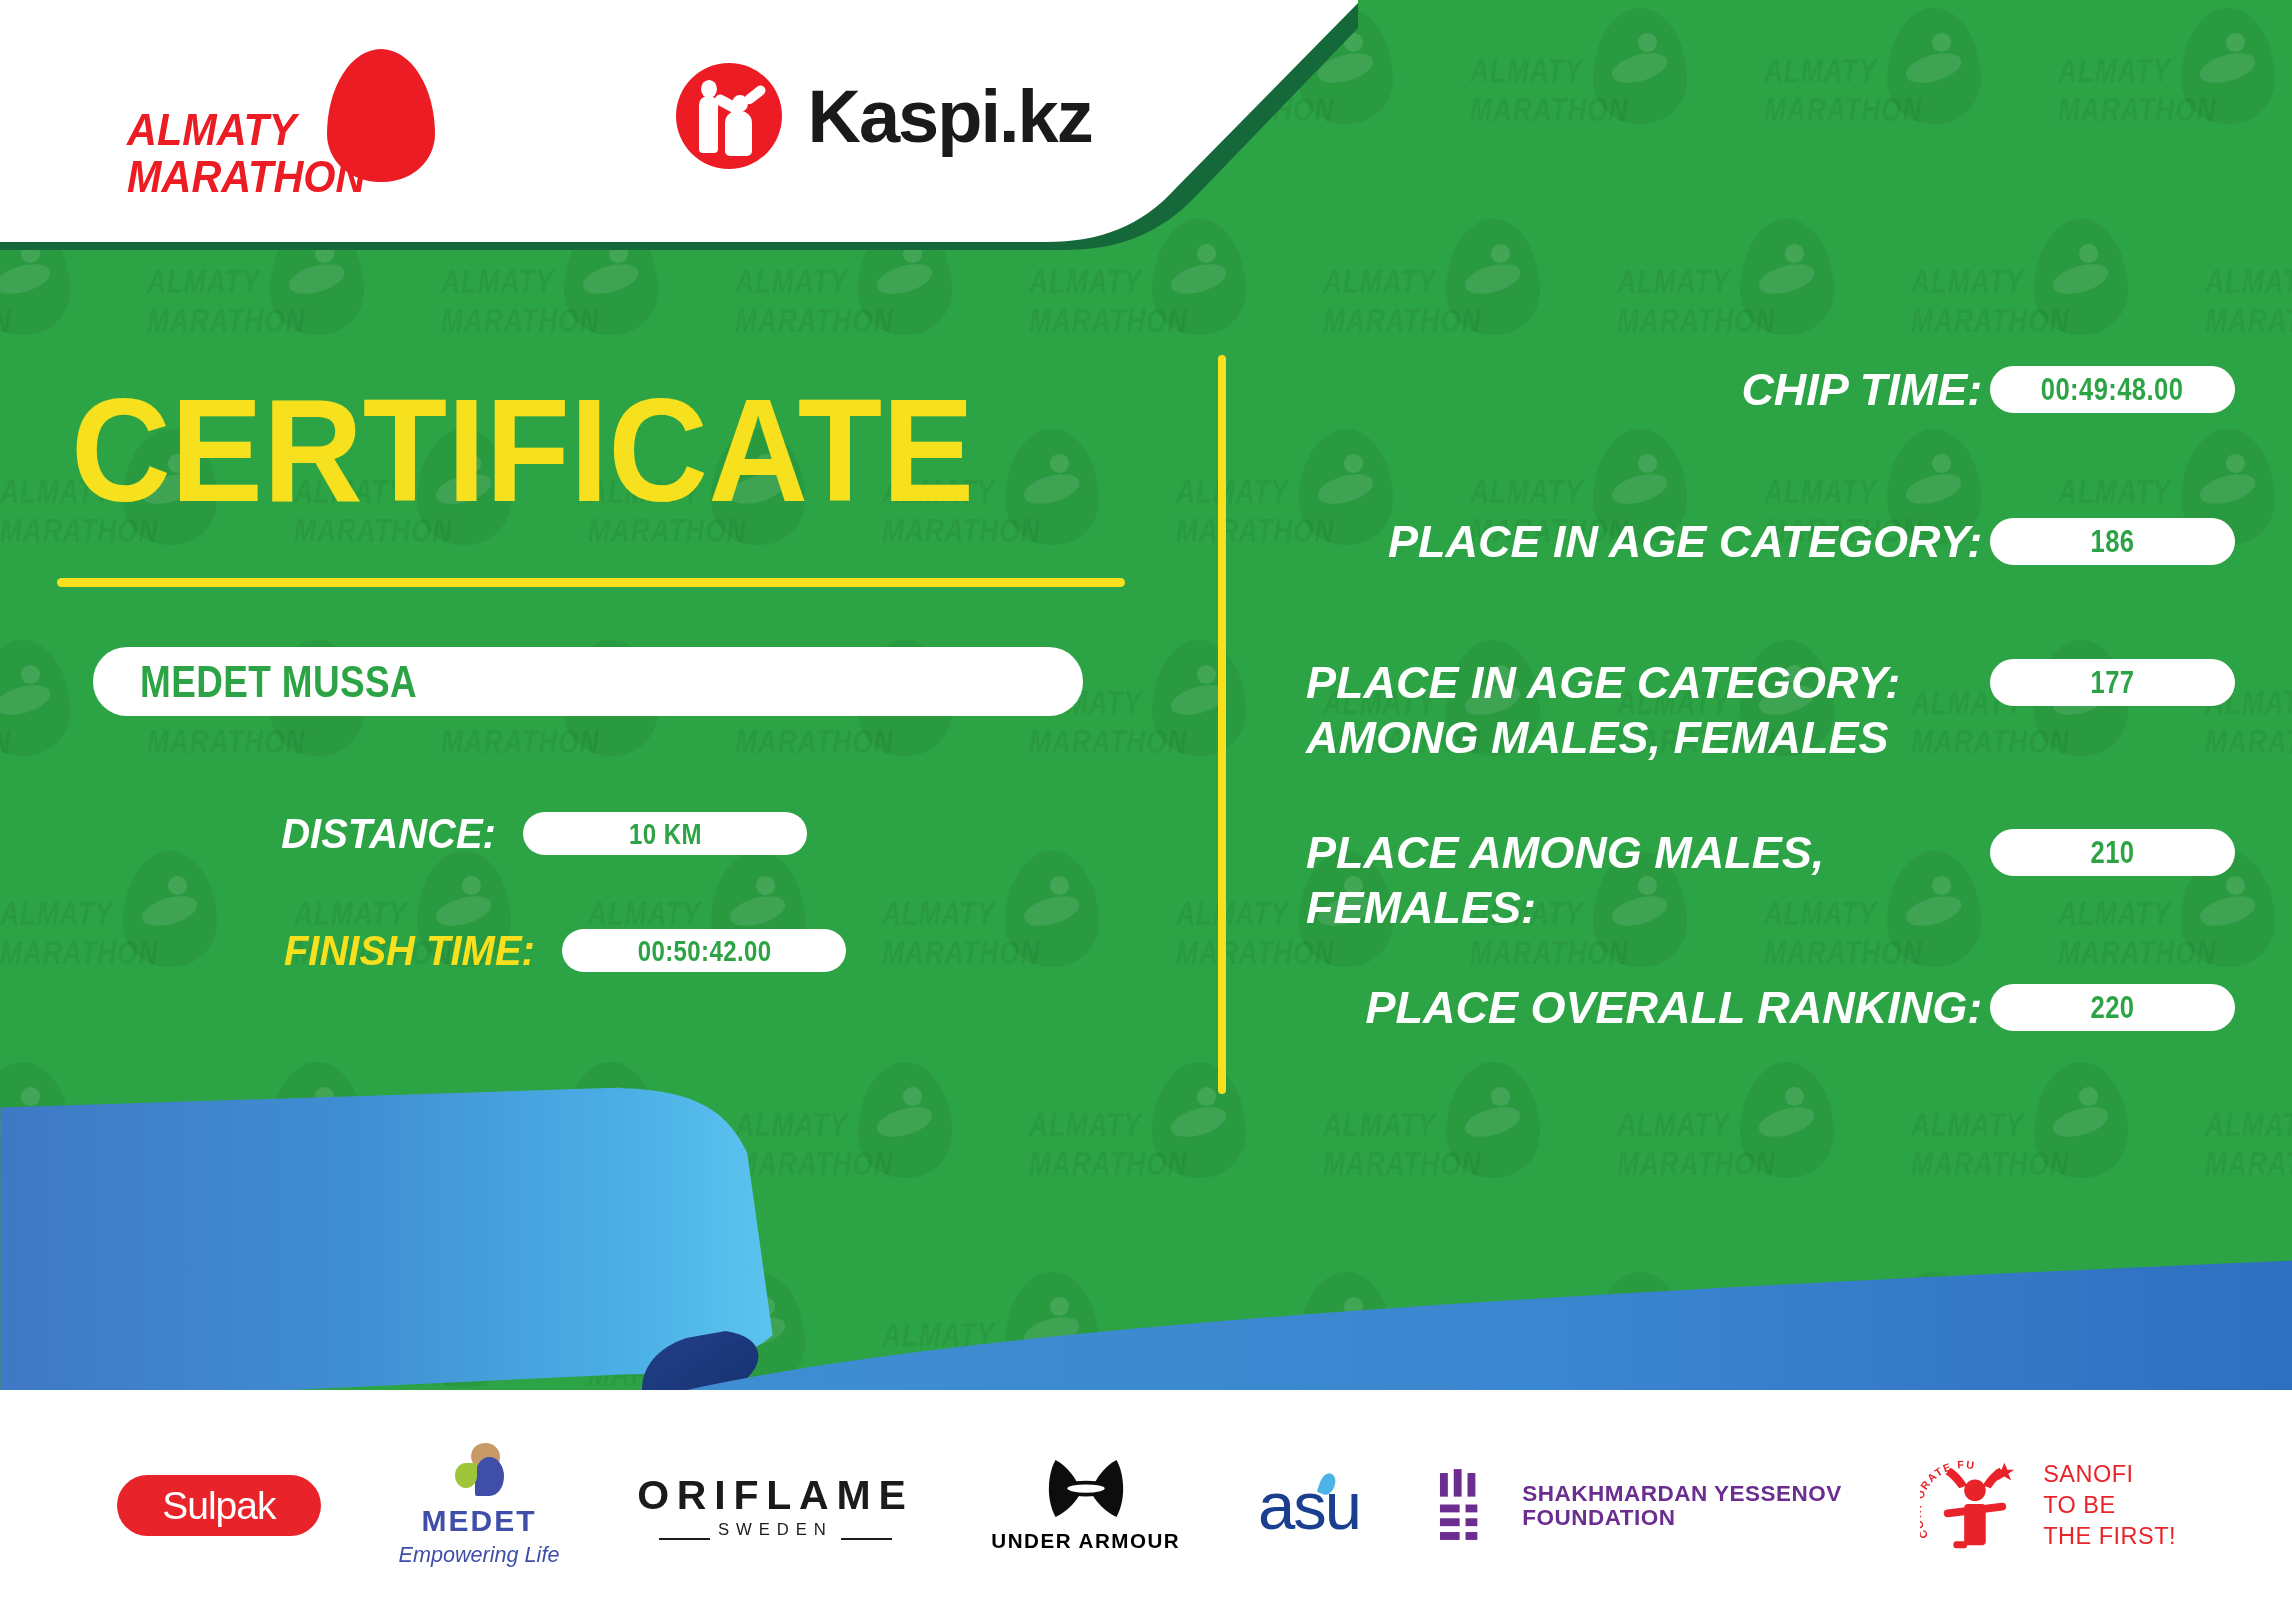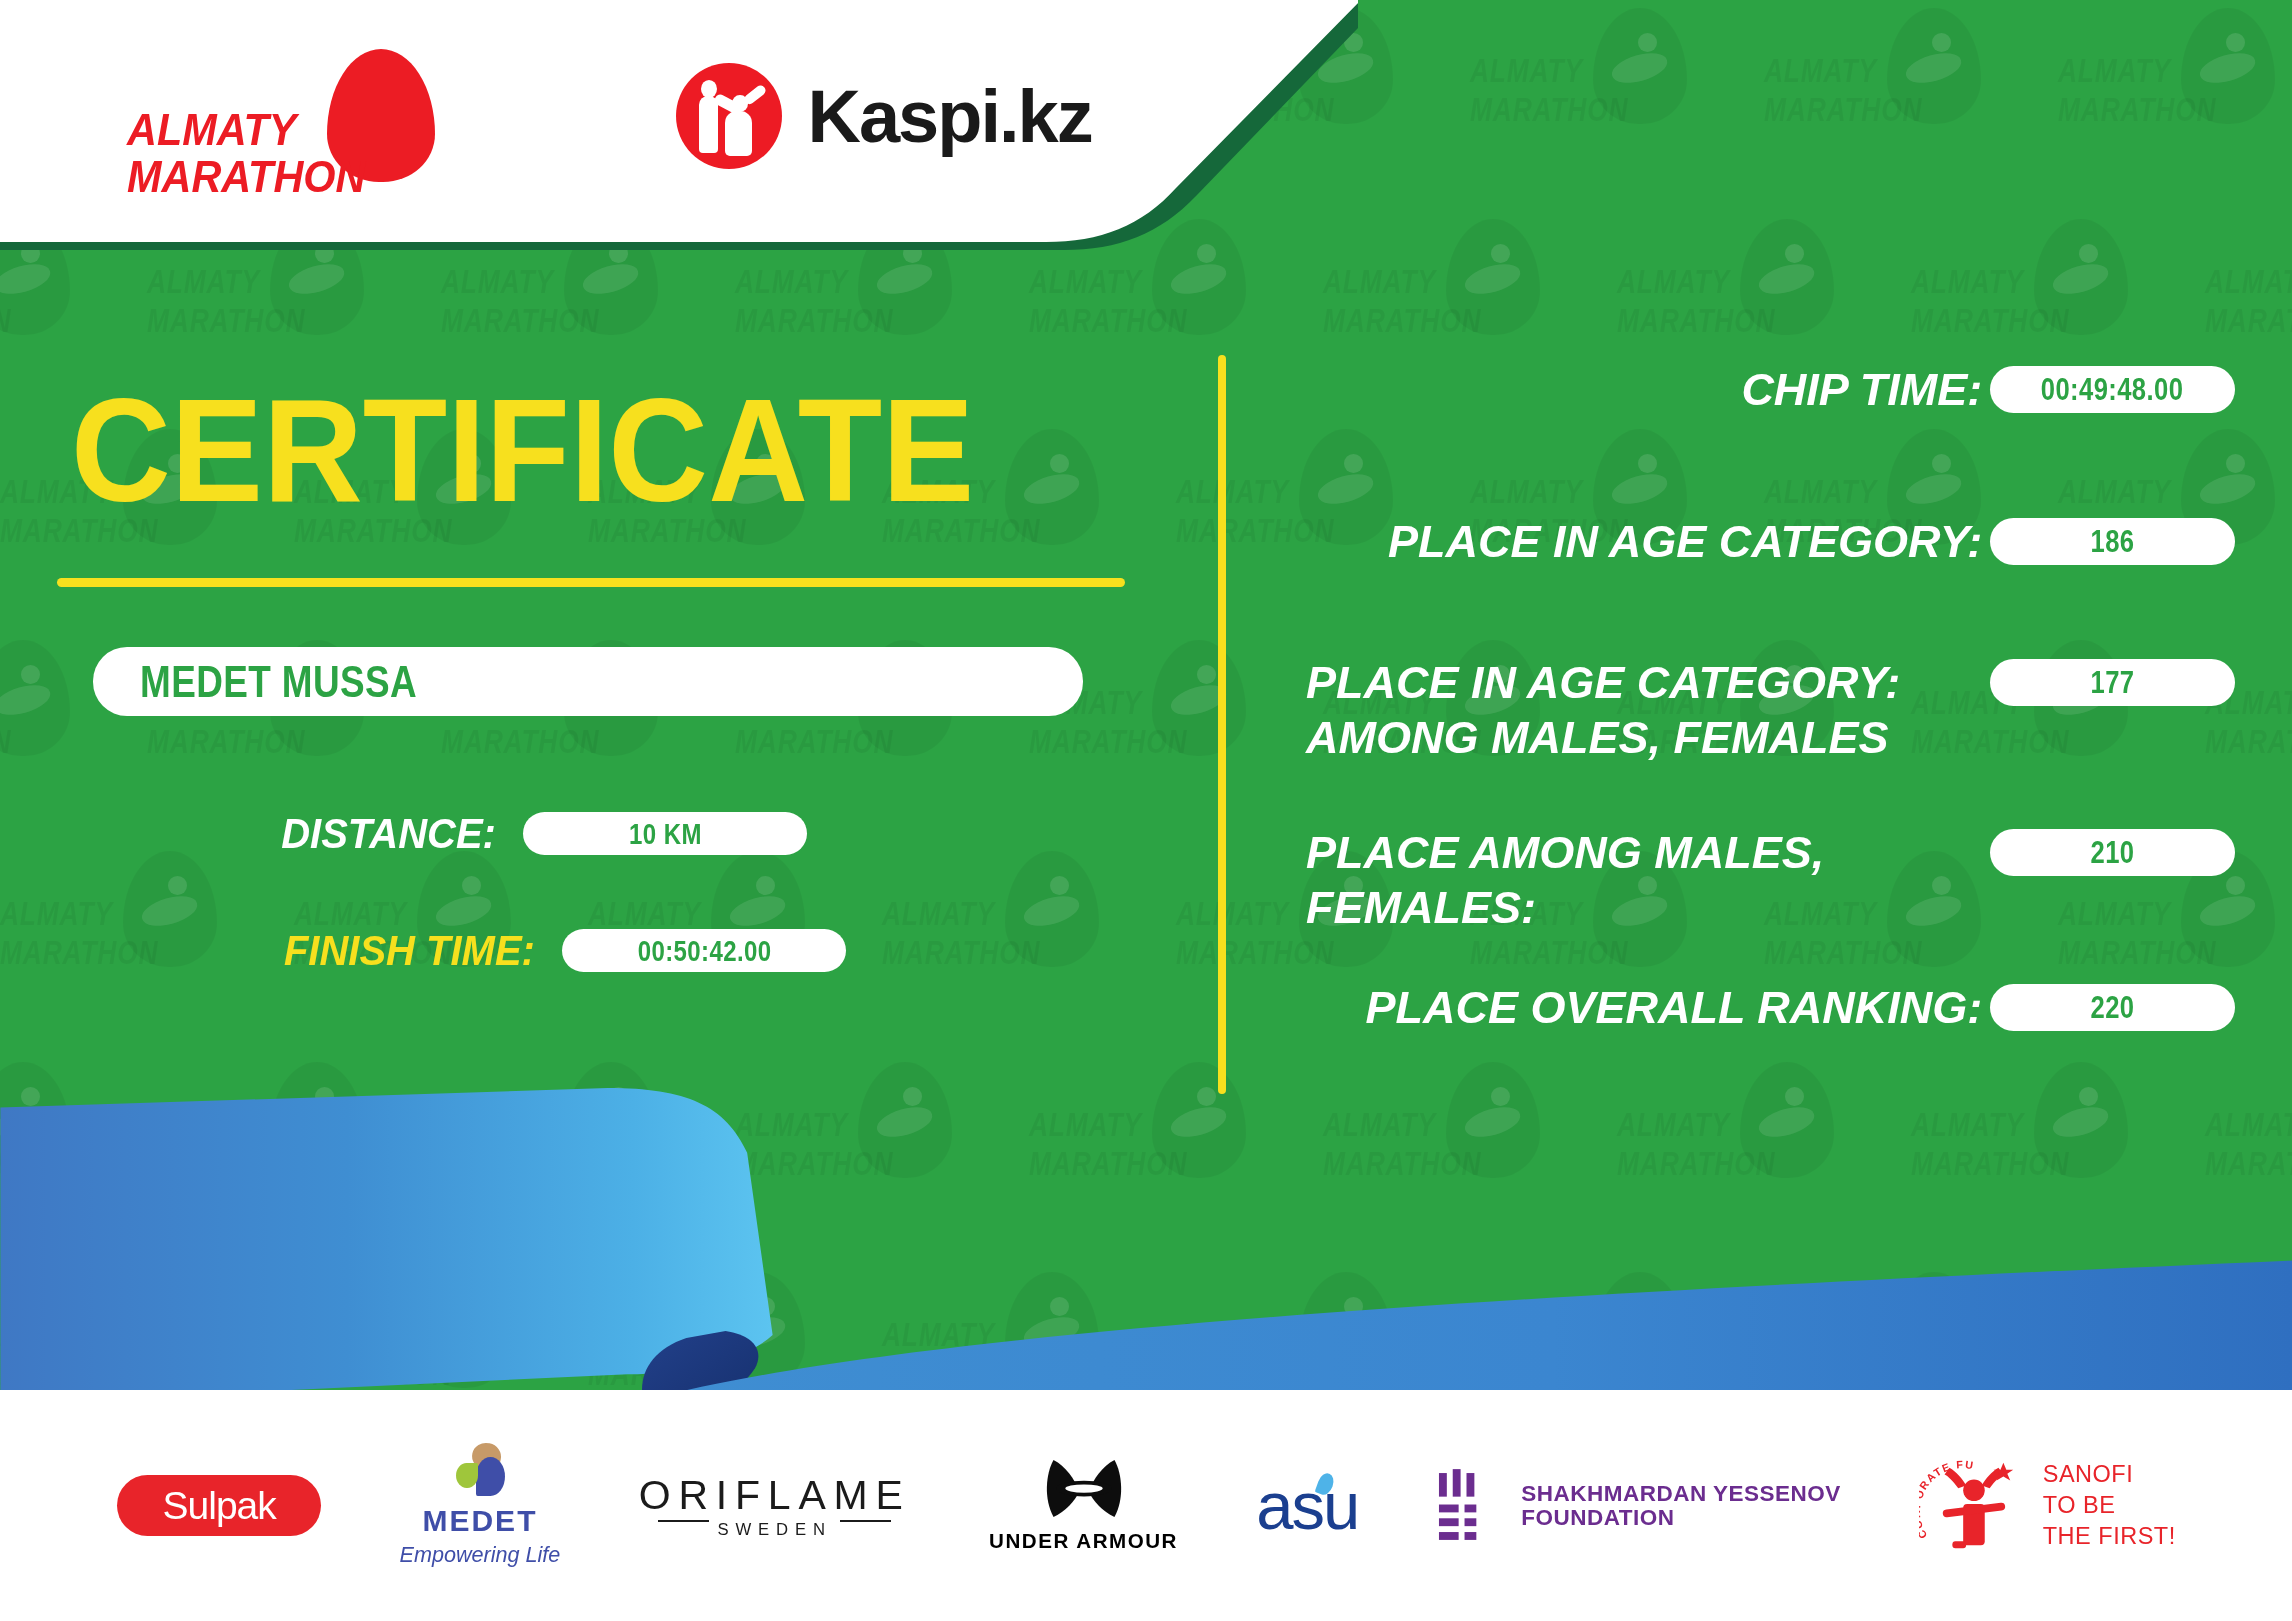--- a/index.html
+++ b/index.html
@@ -284,22 +284,22 @@
     color: #fff; font-size: 39px; font-weight: 400; letter-spacing: -1px;
   }
   
   .sp-sanofi-mark { position: relative; width: 63px; height: 57px; margin-bottom: 3.9px; }
   .sanofi-tan { position: absolute; left: 23.5px; top: 0; width: 29px; height: 27.4px; background: #c79a68; border-radius: 50% 50% 10% 50%; transform: rotate(12deg); }
   .sanofi-blue { position: absolute; left: 27.4px; top: 13.7px; width: 29px; height: 39px; background: #3f4ea8; border-radius: 50% 50% 50% 6%; }
   .sanofi-green { position: absolute; left: 7.8px; top: 19.6px; width: 21.6px; height: 25.5px; background: #9fc63b; border-radius: 50% 6% 50% 50%; }
   .sp-sanofi-name { color: #3f4ea8; font-size: 30px; font-weight: 700; letter-spacing: 2px; }
   .sp-sanofi-tag { color: #3f4ea8; font-size: 21.6px; font-style: italic; margin-top: 3.9px; }
   
-  .sp-oriflame-name { color: #1b1b1b; font-size: 41px; letter-spacing: 7.8px; font-weight: 400; }
-  .sp-oriflame-sub { display: flex; align-items: flex-start; gap: 8px; margin-top: 1px; }
+  .sp-oriflame-name { color: #1b1b1b; font-size: 41px; letter-spacing: 7.8px; font-weight: 700; }
+  .sp-oriflame-sub { display: flex; align-items: flex-end; gap: 8px; margin-top: 1px; }
   .sp-oriflame-sub .ln { width: 51px; height: 2px; background: #1b1b1b; }
   .sp-oriflame-sub span { color: #1b1b1b; font-size: 16.7px; letter-spacing: 6.9px; }
   
   .sp-ua-mark { position: relative; width: 116px; height: 63px; }
   .sp-ua-name { color: #000; font-size: 20.6px; font-weight: 700; letter-spacing: 1.5px; margin-top: 7.8px; }
   
   .sp-asu { color: #1b3f8f; font-size: 67px; font-weight: 400; letter-spacing: -2px; position: relative; }
   .sp-asu .drop { position: absolute; left: 62px; top: 5.9px; width: 14.7px; height: 21.6px; background: #4eb3e8; border-radius: 50% 50% 50% 10%; transform: rotate(20deg); }
   
   .sp-yes { flex-direction: row; gap: 25.5px; align-items: center; }

